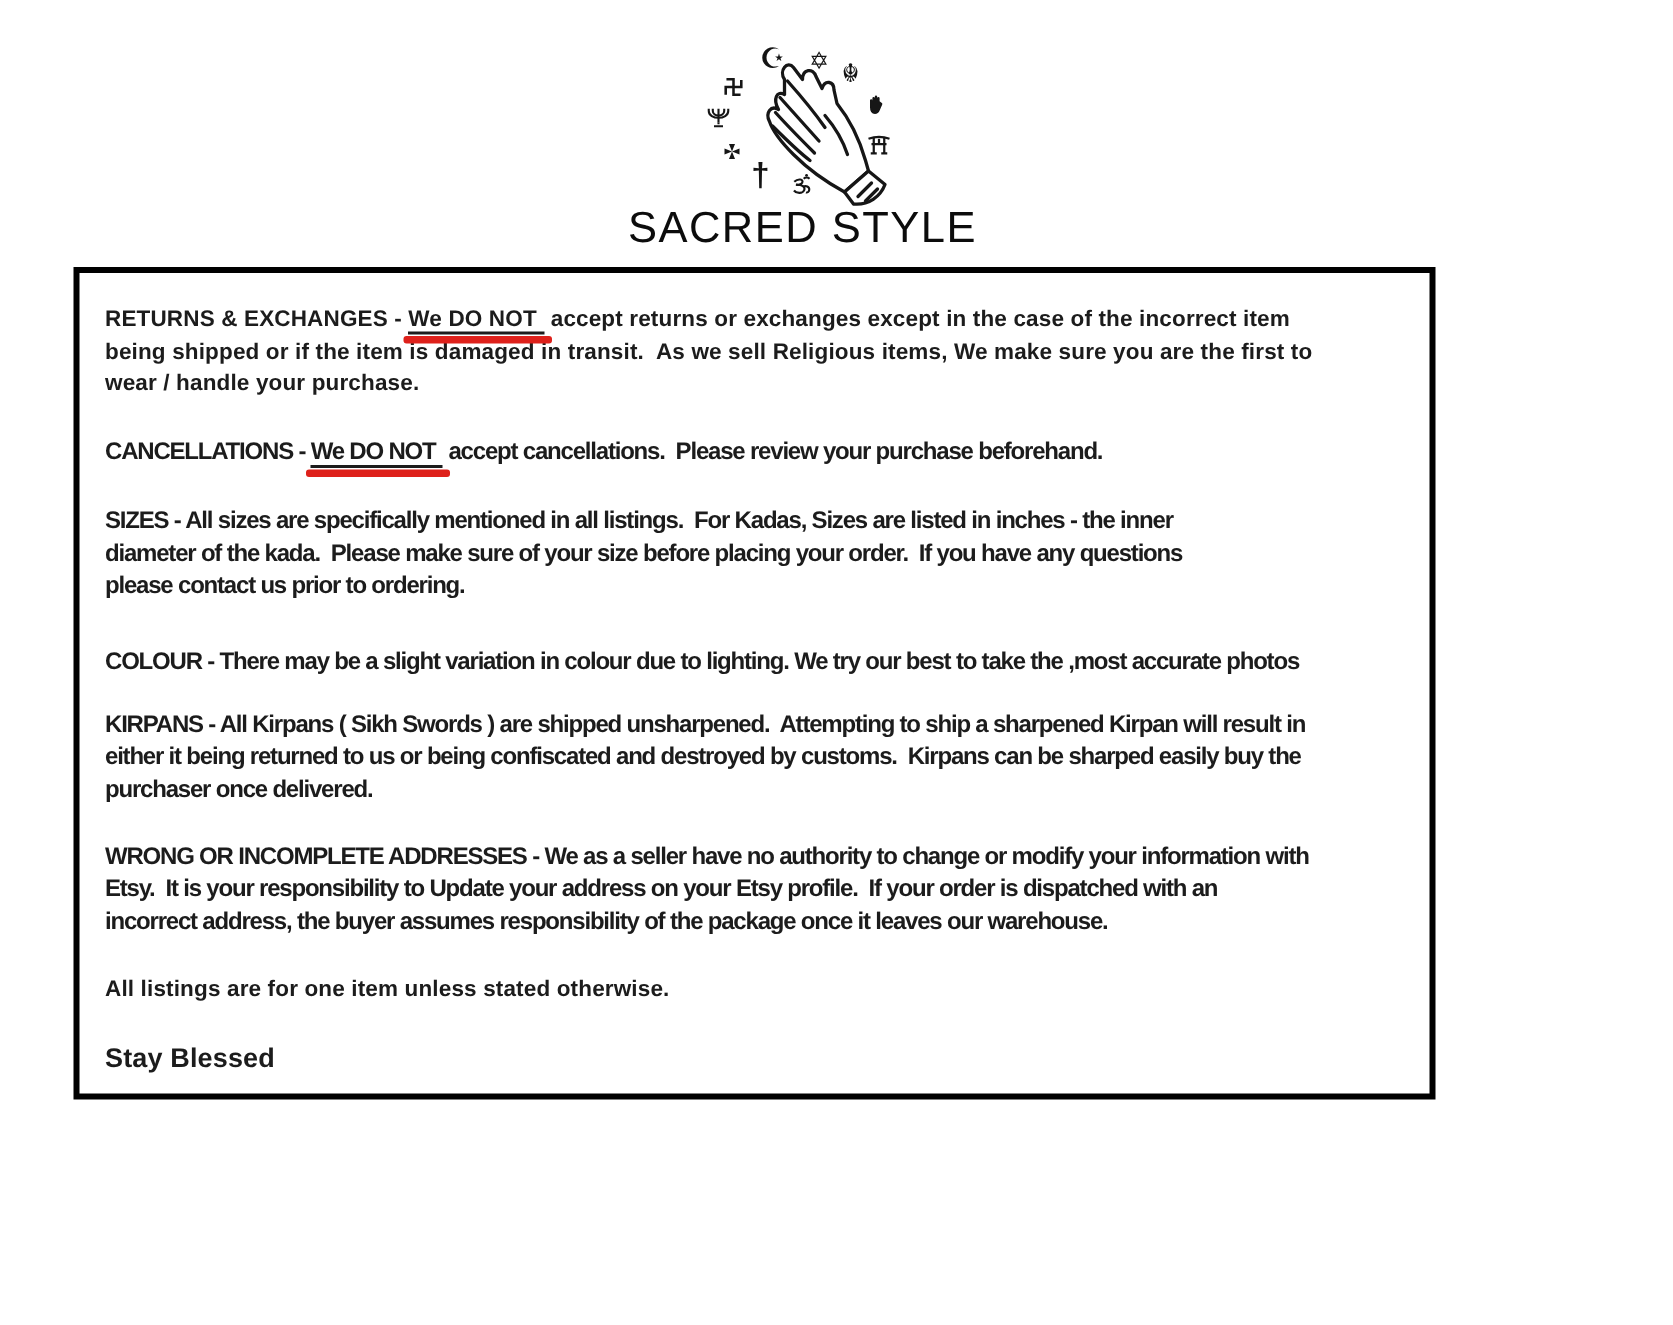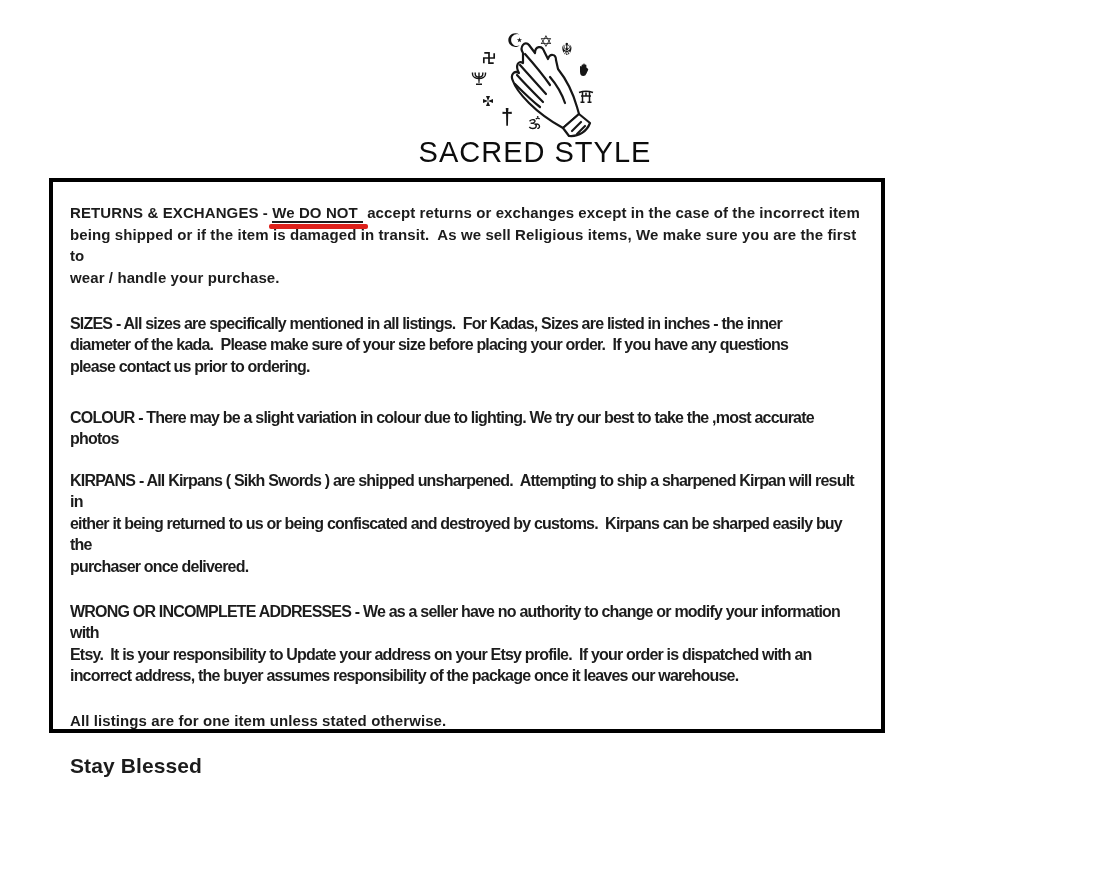--- a/index.html
+++ b/index.html
@@ -7,33 +7,33 @@
         font-family:"Liberation Sans","DejaVu Sans",sans-serif;color:#1c1c1c;}
 
   
   .logo-sym{position:absolute;transform:translate(-50%,-50%);color:#141414;line-height:1;}
   .logo-sym svg{display:block;}
   .wordmark{position:absolute;top:136px;left:535px;transform:translateX(-50%);
             font-family:"Liberation Sans","DejaVu Sans",sans-serif;
             font-size:29px;letter-spacing:1px;font-weight:400;color:#0c0c0c;white-space:nowrap;}
 
   
-  .policy-box{position:absolute;left:49px;top:178px;width:836px;height:555px;
+  .policy-box{position:absolute;left:49px;top:178px;width:908px;height:555px;
               border:4px solid #000;box-sizing:border-box;padding:20px 20px 0 17px;background:#fff;}
   .para{font-weight:bold;white-space:pre-wrap;color:#1c1c1c;}
   .style-a{font-size:15px;line-height:21.5px;letter-spacing:0.1px;}
   .style-b{font-size:16px;line-height:21.5px;letter-spacing:-0.8px;}
   .mb-a{margin:0 0 24.5px 0;}
   .mb-b{margin:0 0 24.5px 0;}
   .mb-c{margin:0 0 29.5px 0;}
   .mb-d{margin:0 0 20px 0;}
   .mb-e{margin:0 0 23.5px 0;}
   .mb-f{margin:0 0 23.5px 0;}
   .mb-g{margin:0 0 22.5px 0;}
-  .signoff{font-size:21px;line-height:24px;letter-spacing:0.1px;margin:0;}
+  .signoff{font-size:18px;line-height:24px;letter-spacing:0.1px;margin:0;}
   .emph{position:relative;border-bottom:2.5px solid #1c1c1c;padding-right:5px;}
   .emph::after{content:"";position:absolute;left:-3px;right:-5px;bottom:-8px;height:5px;
                background:#de211b;border-radius:2px;}
 </style>
 </head>
 <body>
 
 <div class="page">
 
   <div>
@@ -111,20 +111,21 @@
 
     <div class="wordmark">SACRED STYLE</div>
   </div>
 
   <div class="policy-box">
 
     <div class="para style-a mb-a"><span>RETURNS &amp; EXCHANGES</span><span> - </span><span class="emph">We DO NOT</span><span> accept returns or exchanges except in the case of the incorrect item
 being shipped or if the item is damaged in transit.  As we sell Religious items, We make sure you are the first to
 wear / handle your purchase.</span></div>
 
+    <div class="para style-b mb-b"><span>CANCELLATIONS</span><span> - </span><span class="emph">We DO NOT</span><span> accept cancellations.  Please review your purchase beforehand.</span></div>
 
     <div class="para style-b mb-c"><span>SIZES</span><span> - </span><span>All sizes are specifically mentioned in all listings.  For Kadas, Sizes are listed in inches - the inner
 diameter of the kada.  Please make sure of your size before placing your order.  If you have any questions
 please contact us prior to ordering.</span></div>
 
     <div class="para style-b mb-d"><span>COLOUR</span><span> - </span><span>There may be a slight variation in colour due to lighting. We try our best to take the ,most accurate photos</span></div>
 
     <div class="para style-b mb-e"><span>KIRPANS</span><span> - </span><span>All Kirpans ( Sikh Swords ) are shipped unsharpened.  Attempting to ship a sharpened Kirpan will result in
 either it being returned to us or being confiscated and destroyed by customs.  Kirpans can be sharped easily buy the
 purchaser once delivered.</span></div>

